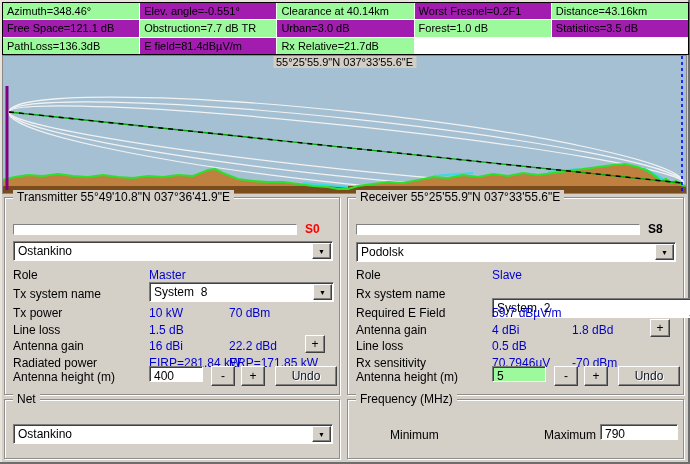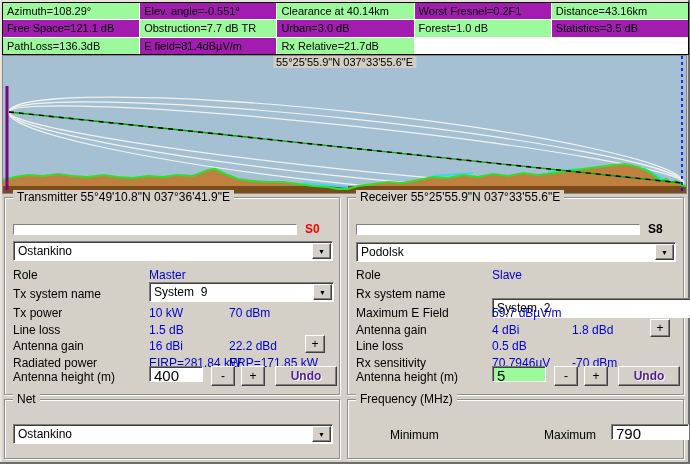--- a/index.html
+++ b/index.html
@@ -51,38 +51,38 @@
              border-top:1px solid #fff;border-left:1px solid #fff;
              border-bottom:1px solid #404040;border-right:1px solid #404040;
              box-shadow:inset -1px -1px 0 #808080;display:flex;align-items:center;justify-content:center;}
   .arrow{font-size:7px;color:#000;line-height:1;}
 
   
   .tinput{position:absolute;height:16px;background:#fff;box-sizing:border-box;border:none;
           border-top:1px solid #7d7d7d;border-left:1px solid #7d7d7d;
           border-bottom:1px solid #fff;border-right:1px solid #fff;
           box-shadow:inset 1px 1px 0 #404040;font-family:"Liberation Sans",sans-serif;
-          font-size:15px;color:#000;padding:3px 0 0 4px;outline:none;}
+          font-size:12px;color:#000;padding:3px 0 0 4px;outline:none;}
   .tinput.green{background:#9cf99c;}
 
   
   .btn{position:absolute;background:#d4d0c8;box-sizing:border-box;
        border-top:1px solid #fff;border-left:1px solid #fff;
        border-bottom:1px solid #404040;border-right:1px solid #404040;
        box-shadow:inset -1px -1px 0 #808080;
        font-size:12px;color:#000;display:flex;align-items:center;justify-content:center;}
-  .btn.disabled{color:#4c1d95;text-shadow:1px 1px 0 #fff;font-weight:bold;}
+  .btn.disabled{color:#0f172a;text-shadow:1px 1px 0 #fff;}
 </style>
 </head>
 <body>
 
 <div id="window">
 
   <div id="statusbar">
-    <div class="cell cg">Azimuth=108.29°</div>
+    <div class="cell cg">Azimuth=348.46°</div>
     <div class="cell cy">Elev. angle=-0.551°</div>
     <div class="cell cg">Clearance at 40.14km</div>
     <div class="cell cy">Worst Fresnel=0.2F1</div>
     <div class="cell cg">Distance=43.16km</div>
     <div class="cell cy">Free Space=121.1 dB</div>
     <div class="cell cg">Obstruction=7.7 dB TR</div>
     <div class="cell cy">Urban=3.0 dB</div>
     <div class="cell cg">Forest=1.0 dB</div>
     <div class="cell cy">Statistics=3.5 dB</div>
     <div class="cell cg">PathLoss=136.3dB</div>
@@ -132,21 +132,21 @@
       <span class="combo-btn">
           <span class="arrow">▼</span>
         </span>
     </div>
 
     <span class="lab" style="top:70px">Role</span>
     <span class="val v1" style="top:70px">Master</span>
 
     <span class="lab" style="top:89px">Tx system name</span>
     <div class="combo" style="left:144px;top:84px;width:185px">
-      <span class="combo-text">System  9</span>
+      <span class="combo-text">System  8</span>
       <span class="combo-btn">
           <span class="arrow">▼</span>
         </span>
     </div>
 
     <span class="lab" style="top:108px">Tx power</span>
     <span class="val v1" style="top:108px">10 kW</span>
     <span class="val v2" style="top:108px">70 dBm</span>
 
     <span class="lab" style="top:125px">Line loss</span>
@@ -185,21 +185,21 @@
     <span class="val v1" style="top:70px">Slave</span>
 
     <span class="lab" style="top:89px">Rx system name</span>
     <div class="combo" style="left:144px;top:100px;width:218px">
       <span class="combo-text">System  2</span>
       <span class="combo-btn">
           <span class="arrow">▼</span>
         </span>
     </div>
 
-    <span class="lab" style="top:108px">Maximum E Field</span>
+    <span class="lab" style="top:108px">Required E Field</span>
     <span class="val v1" style="top:108px">59.7 dBµV/m</span>
 
     <span class="lab" style="top:125px">Antenna gain</span>
     <span class="val v1" style="top:125px">4 dBi</span>
     <span class="val v2" style="top:125px">1.8 dBd</span>
     <div class="btn" style="left:302px;top:121px;width:20px;height:18px">+</div>
 
     <span class="lab" style="top:141px">Line loss</span>
     <span class="val v1" style="top:141px">0.5 dB</span>
 
@@ -221,16 +221,16 @@
       <span class="combo-btn">
           <span class="arrow">▼</span>
         </span>
     </div>
   </div>
 
   <div class="gb" style="left:347px;top:399px;width:337px;height:60px">
     <span class="legend">Frequency (MHz)</span>
     <span class="lab" style="left:42px;top:28px">Minimum</span>
     <span class="lab" style="left:196px;top:28px">Maximum</span>
-    <input class="tinput" style="left: 252px; top: 24px; width: 78px; margin-left: 11px;" value="790">
+    <input class="tinput" style="left: 252px; top: 24px; width: 78px;" value="790">
   </div>
 
 </div>
 
 </body></html>

